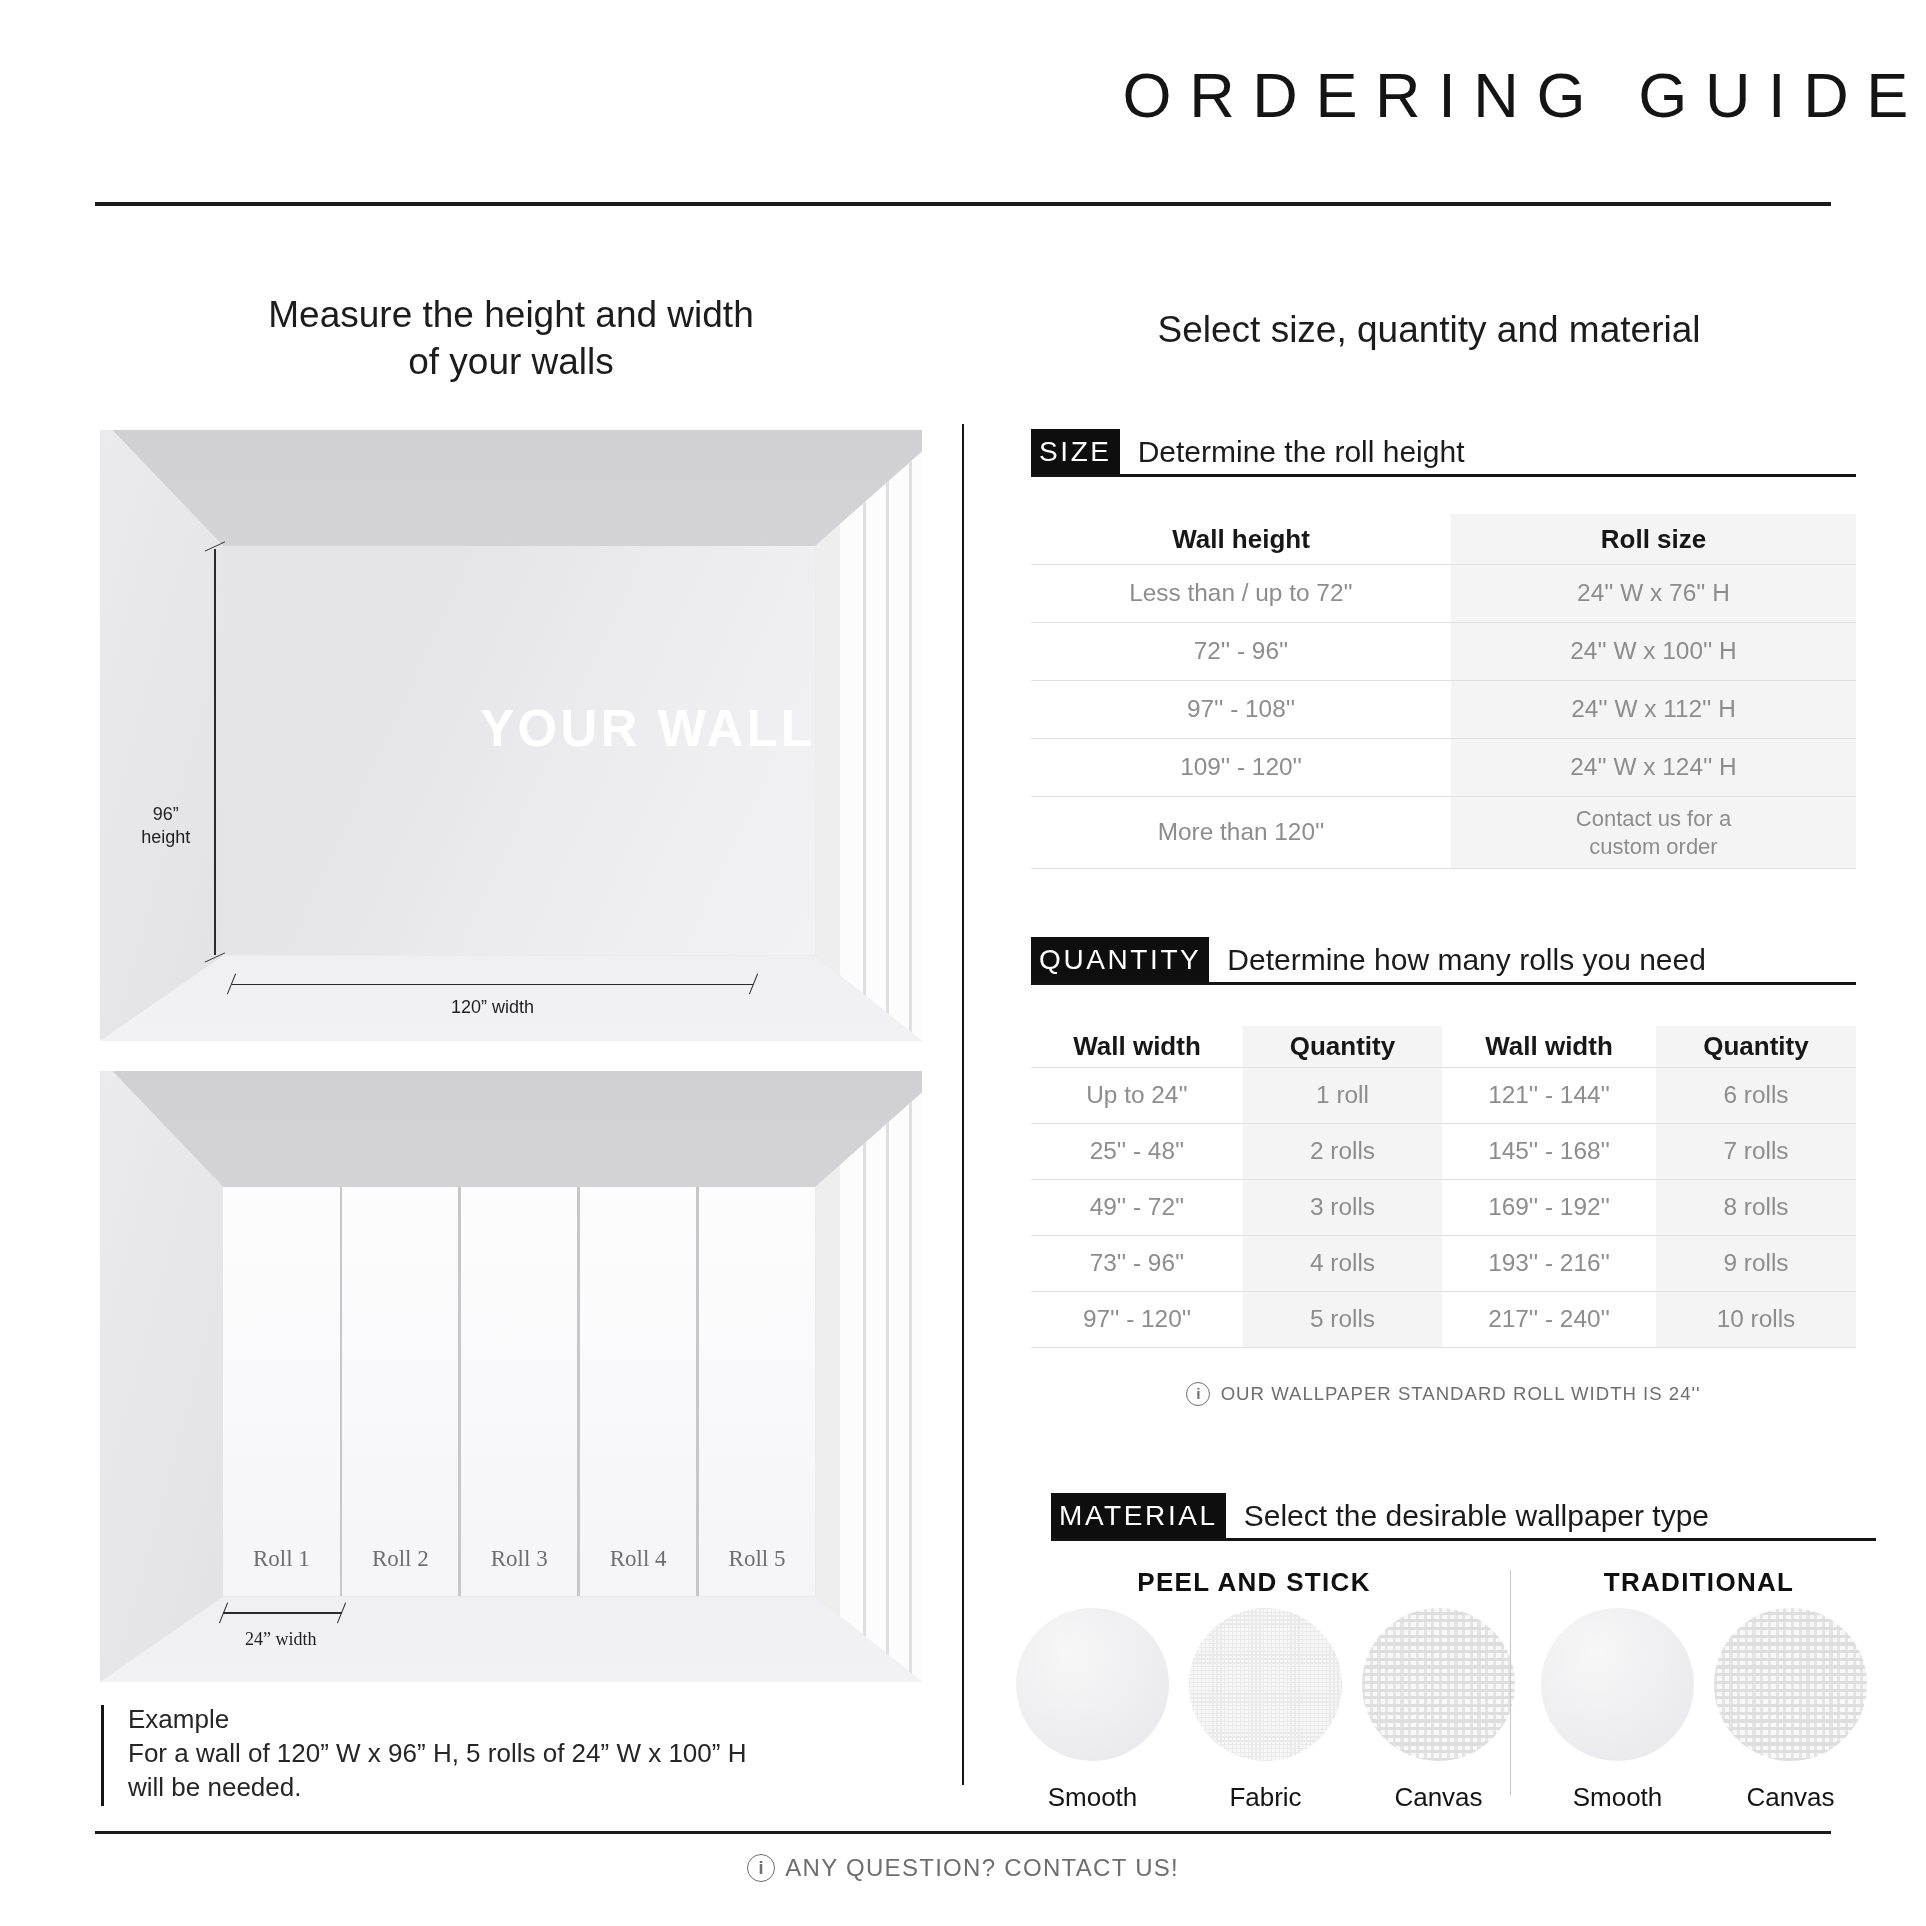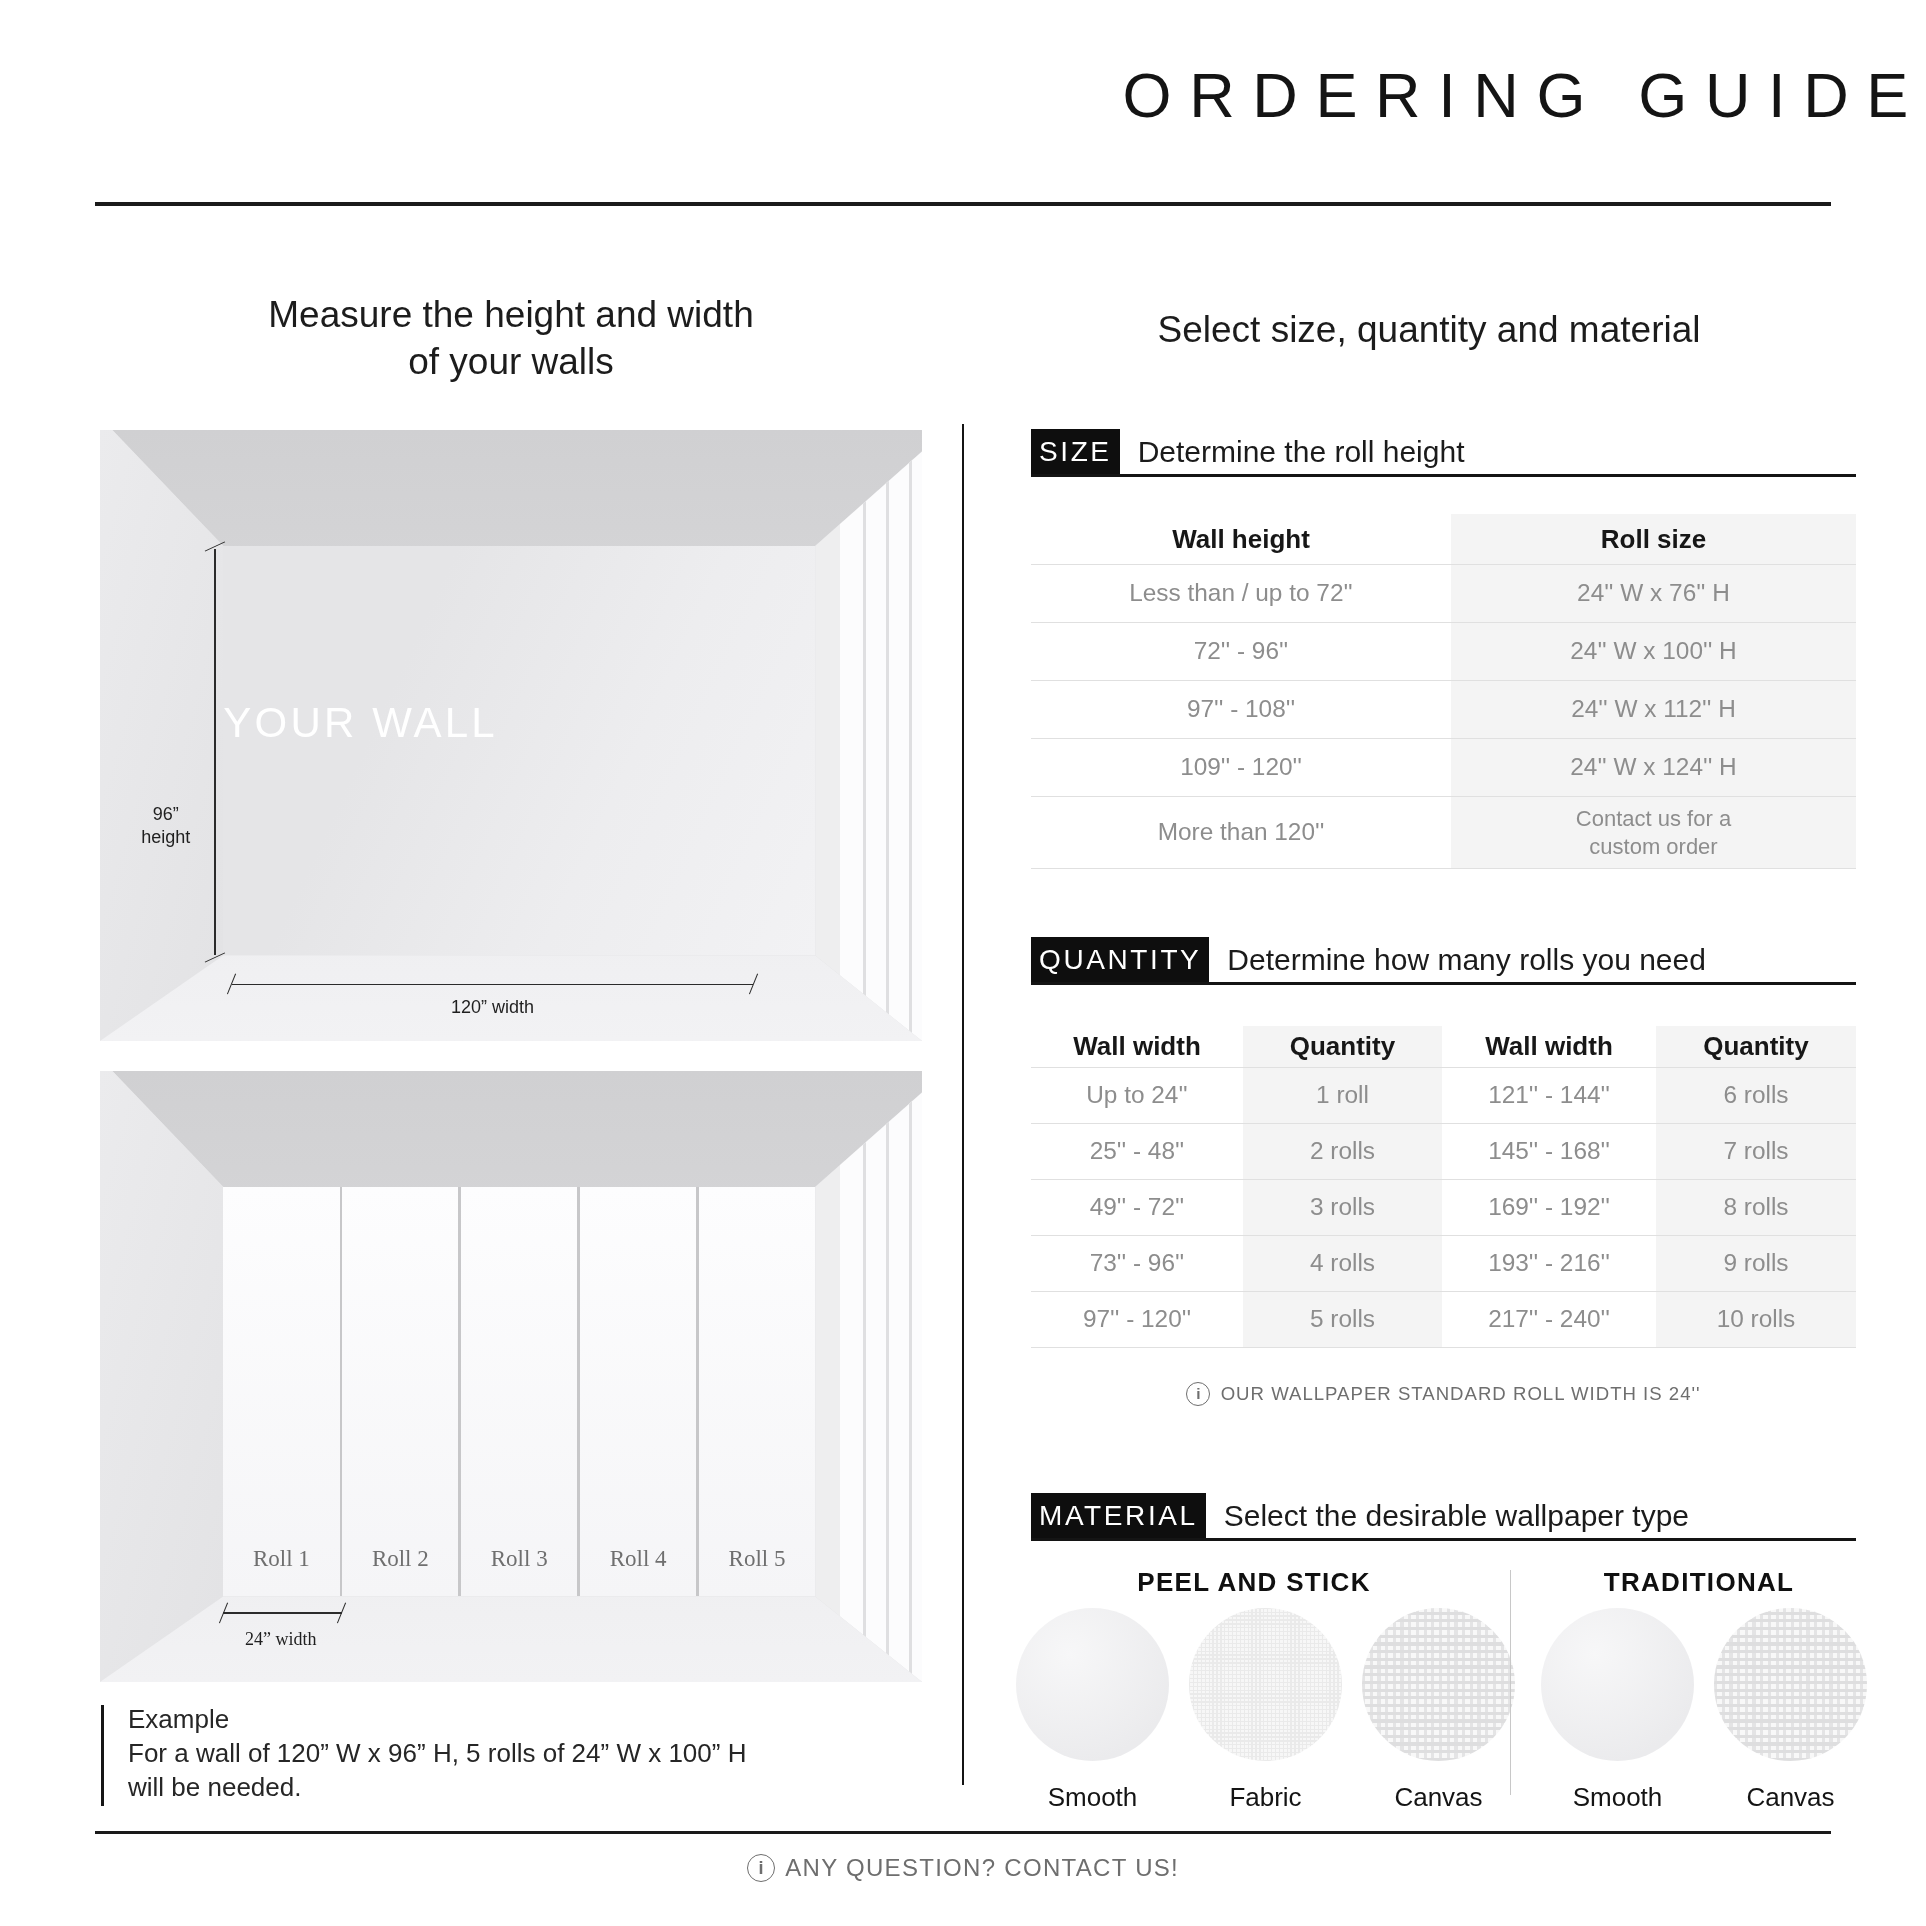--- a/index.html
+++ b/index.html
@@ -37,22 +37,22 @@
   .back-wall { left:15%; top:19%; width:72%; height:67%;
                background:linear-gradient(115deg,#e5e5e7 30%,#edEDef 65%,#f2f2f4 100%); }
   .window-wall { inset:0; clip-path:polygon(87% 19%, 100% 3.5%, 100% 100%, 87% 86%);
                background:#d9d9db; }
   .window-wall .jamb { position:absolute; left:87%; top:0; width:3%; height:100%; background:#eeeeef; }
   .window-wall .pane { position:absolute; left:90%; top:0; width:10%; height:100%; background:#fcfcfd; }
   .window-wall .mullion { position:absolute; top:0; width:3.2px; height:100%; background:#dfdfe1; }
   .floor { inset:0; clip-path:polygon(0 100%, 15% 86%, 87% 86%, 100% 100%);
            background:linear-gradient(180deg,#e0e0e2,#f2f2f4); }
 
-  .your-wall { left:15%; top:44%; width:72%; text-align:left;
-               color:#ffffff; font-weight:400; font-size:42px; letter-spacing:3.2px; }
+  .your-wall { left:15%; top:44%; width:72%; text-align:right;
+               color:#ffffff; font-weight:700; font-size:51px; letter-spacing:3.2px; }
 
   .dim-line { background:#2b2b2b; }
   .dim-v { left:13.9%; top:19.4%; width:1.3px; height:66.6%; }
   .dim-h1 { left:16%;  top:90.6%; width:63.5%; height:1.3px; }
   .dim-h2 { left:15%;  top:88.6%; width:14.4%; height:1.3px; }
   .tick { position:absolute; background:#2b2b2b; }
   .tick-on-v { width:22px; height:1.3px; left:-10.3px; transform:rotate(-25deg); }
   .tick-on-h { width:1.3px; height:22px; top:-10.3px; transform:rotate(22deg); }
   .dim-label { position:absolute; color:#1f1f1f; font-size:18px; text-align:center; line-height:1.3; }
   .height-label { left:1.5%; top:61%; width:13%; }
@@ -67,21 +67,21 @@
   
   .example-bar { left:101px; top:1705px; width:2.6px; height:101px; background:#161616; }
   .example-text { left:128px; top:1703px; width:803px; font-size:26px; line-height:1.3; color:#262626; }
 
   
   .badge-row { left:1031px; width:825px; height:45px; display:flex; align-items:center;
                border-bottom:3.2px solid #141414; box-sizing:content-box; }
   .badge { background:#0e0e0e; color:#ffffff; font-size:28px; letter-spacing:2.6px;
            padding:0 8px; height:100%; display:flex; align-items:center; }
   .sec-heading { margin-left:18px; font-size:30px; color:#1b1b1b; white-space:nowrap; }
-  .row-size { top:429px; } .row-qty { top:937px; } .row-mat { top:1493px; }
+  .row-size { top:429px; } .row-qty { top:937px; } .row-mat { top:1493px;margin-left:20px; }
 
   
   .tbl { display:grid; border-bottom:1.3px solid #e0e0e0; }
   .tbl .cell { display:flex; align-items:center; justify-content:center; text-align:center;
                color:#8d8d8d; font-size:24.4px; border-top:1.3px solid #e0e0e0; line-height:1.25; }
   .tbl .head { color:#171717; font-weight:600; font-size:26px; border-top:none; }
   .tbl .alt { background:#f4f4f4; }
   #size-table { left:1031px; top:514px; width:825px;
                 grid-template-columns:420px 405px;
                 grid-template-rows:50px 58px 58px 58px 58px 72px; }

